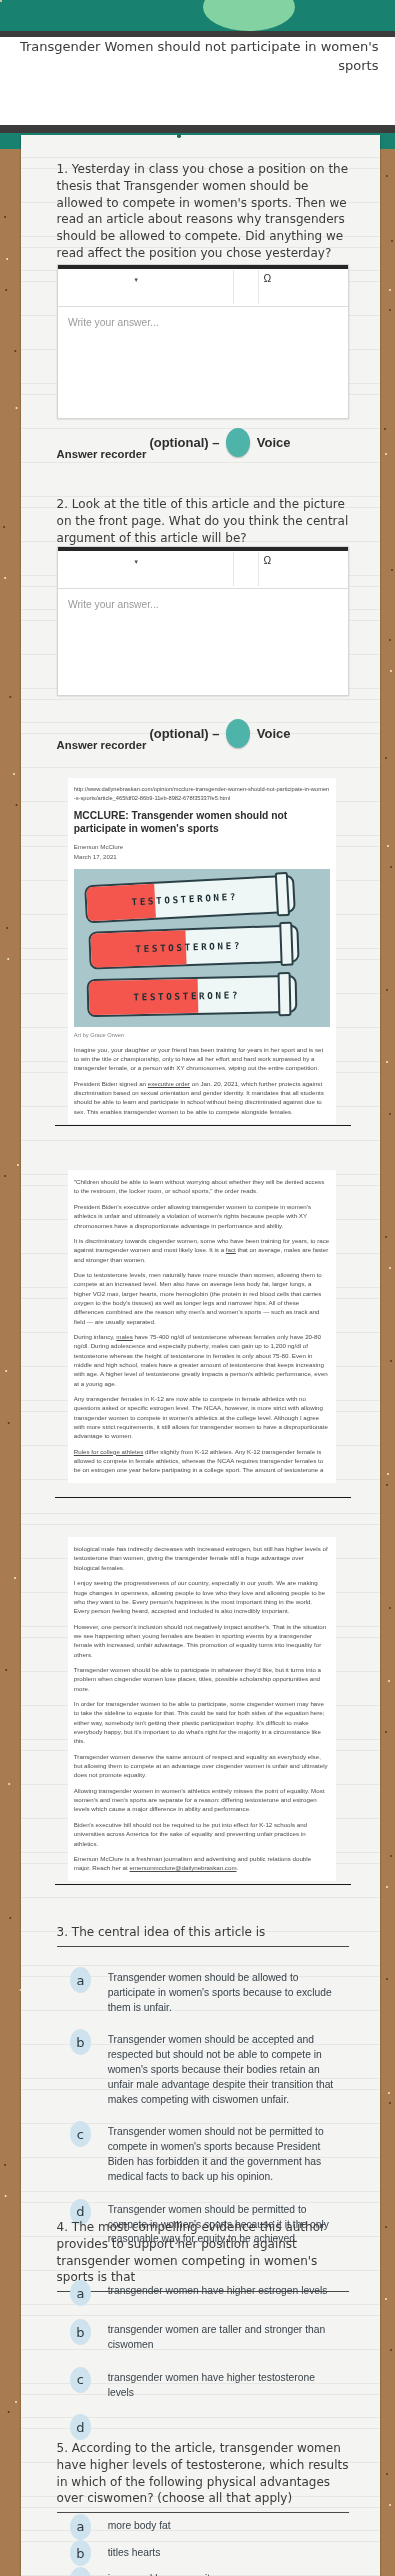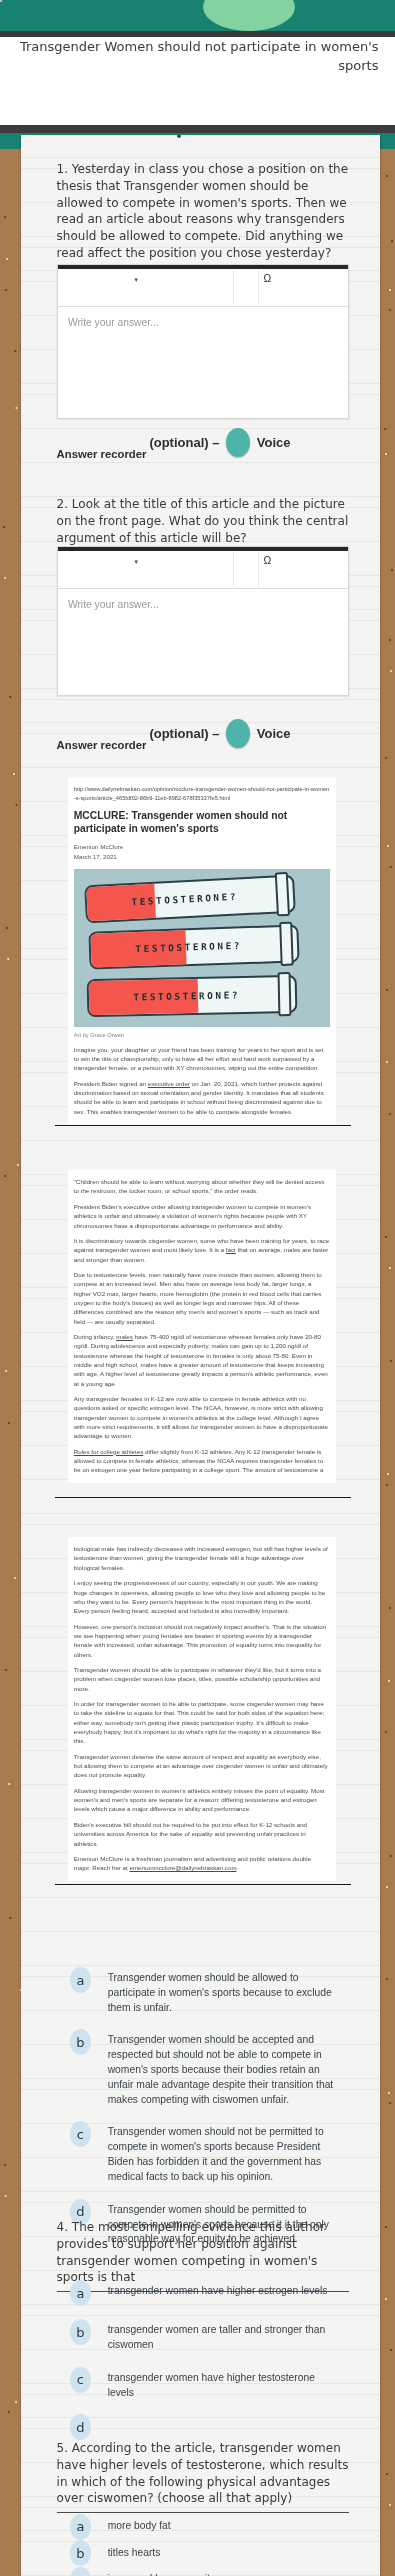--- a/index.html
+++ b/index.html
@@ -235,20 +235,24 @@
         <p class="art-p">In order for transgender women to be able to participate, some cisgender women may have to take the sideline to equate for that. This could be said for both sides of the equation here; either way, somebody isn't getting their plastic participation trophy. It's difficult to make everybody happy, but it's important to do what's right for the majority in a circumstance like this.</p>
         <p class="art-p">Transgender women deserve the same amount of respect and equality as everybody else, but allowing them to compete at an advantage over cisgender women is unfair and ultimately does not promote equality.</p>
         <p class="art-p">Allowing transgender women in women's athletics entirely misses the point of equality. Most women's and men's sports are separate for a reason: differing testosterone and estrogen levels which cause a major difference in ability and performance.</p>
         <p class="art-p">Biden's executive bill should not be required to be put into effect for K-12 schools and universities across America for the sake of equality and preventing unfair practices in athletics.</p>
         <p class="art-p">Emerson McClure is a freshman journalism and advertising and public relations double major. Reach her at <span class="art-link">emersonmcclure@dailynebraskan.com</span>.</p>
       </div>
   </div>
 
   <div class="abs page-hr" style="top:1749px;"></div>
 
+  <div class="abs q" style="top:1789px;">
+    <span>3. The central idea of this article is</span>
+    <div class="q-line"></div>
+  </div>
   <div class="abs opts" style="top:1832px;">
       <div class="opt-row">
         <span class="opt-bubble">a</span>
         <span class="opt-text">Transgender women should be allowed to participate in women's sports because to exclude them is unfair.</span>
       </div>
       <div class="opt-row">
         <span class="opt-bubble">b</span>
         <span class="opt-text">Transgender women should be accepted and respected but should not be able to compete in women's sports because their bodies retain an unfair male advantage despite their transition that makes competing with ciswomen unfair.</span>
       </div>
       <div class="opt-row">

